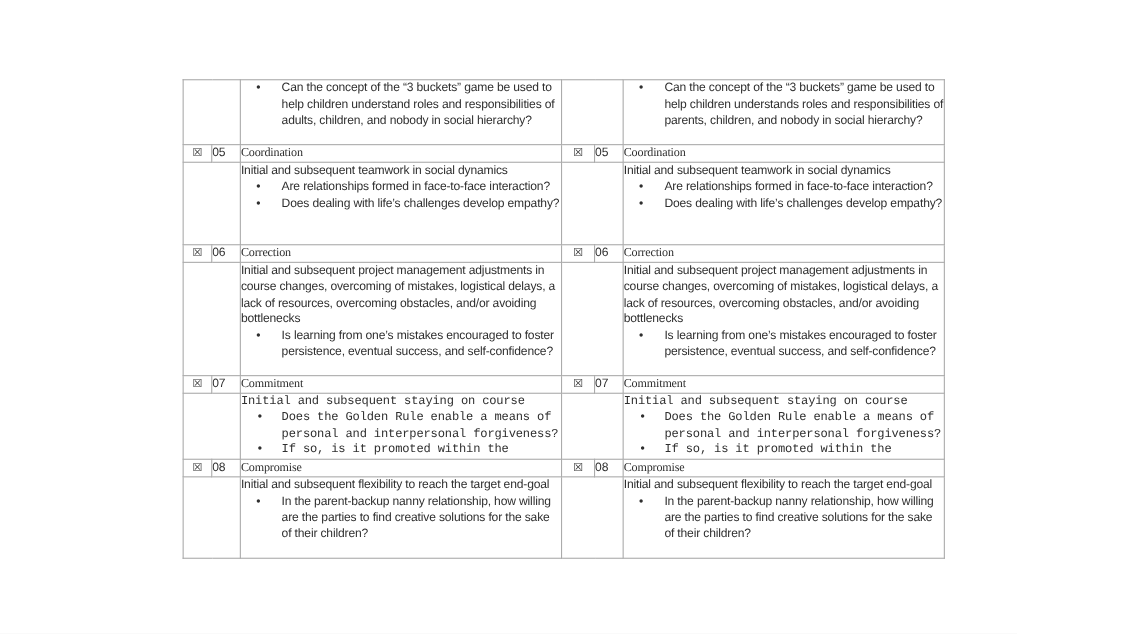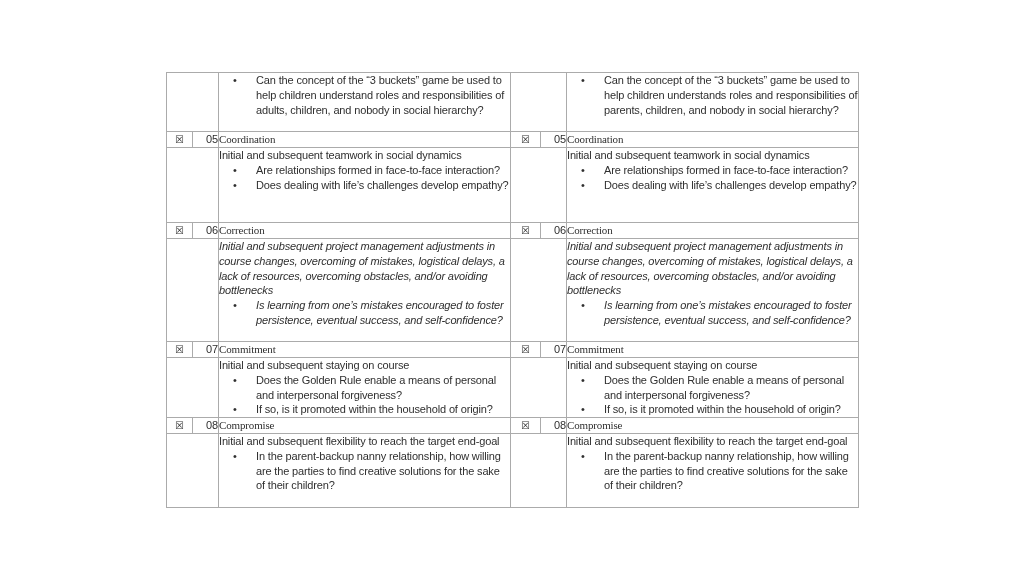--- a/index.html
+++ b/index.html
@@ -7,26 +7,26 @@
   .page{position:relative;width:1024px;height:576px;background:#ffffff;overflow:hidden;
         color:#2f2f2f;}
   table.doc{position:absolute;left:166px;top:72px;width:692px;border-collapse:collapse;
         table-layout:fixed;font-size:11px;letter-spacing:-0.15px;}
   table.doc td{border:1px solid #ababab;vertical-align:top;padding:0;overflow:hidden;margin-left:20px;}
   
   tr.hrow{height:15px;}
   tr.hrow td{line-height:14px;white-space:nowrap;}
   td.cb{text-align:center;}
   .cbx{font-family:"DejaVu Sans",sans-serif;font-size:10px;line-height:14px;display:inline-block;}
-  td.num{text-align:right;}
+  td.num{text-align:left;}
   td.lab{padding-left:5px;font-family:Liberation Serif, serif;}
   
   td.desc{padding:1px 4px 0 5px;}
   .clip{overflow:hidden;line-height:14.75px;}
-  .h59{height:58px;} .h75{height:74px;} .h103{height:102px;font-style:italic;} .h60{height:59px;} .h74{height:73px;}
+  .h59{height:58px;} .h75{height:74px;} .h103{height:102px;} .h60{height:59px;font-family:Liberation Mono, monospace;} .h74{height:73px;}
   p.intro{margin:0;}
   ul.blist{margin:0;padding:0;list-style:none;}
   ul.blist li{position:relative;margin-left:37px;}
   ul.blist li::before{content:"\2022";position:absolute;left:-23px;top:0;}
 </style>
 </head>
 <body>
 
 <div class="page">
   <table class="doc">

